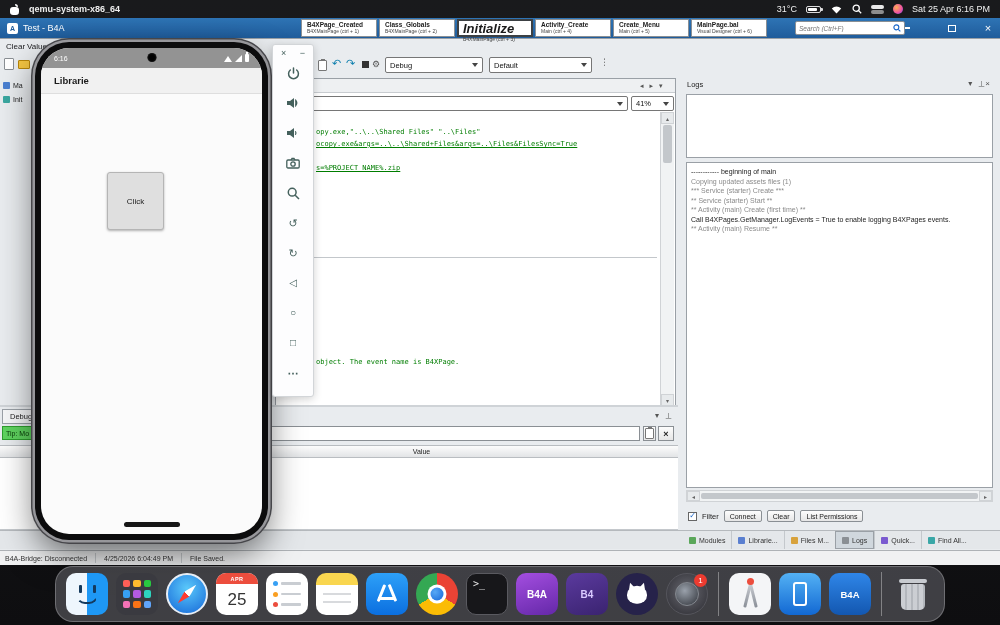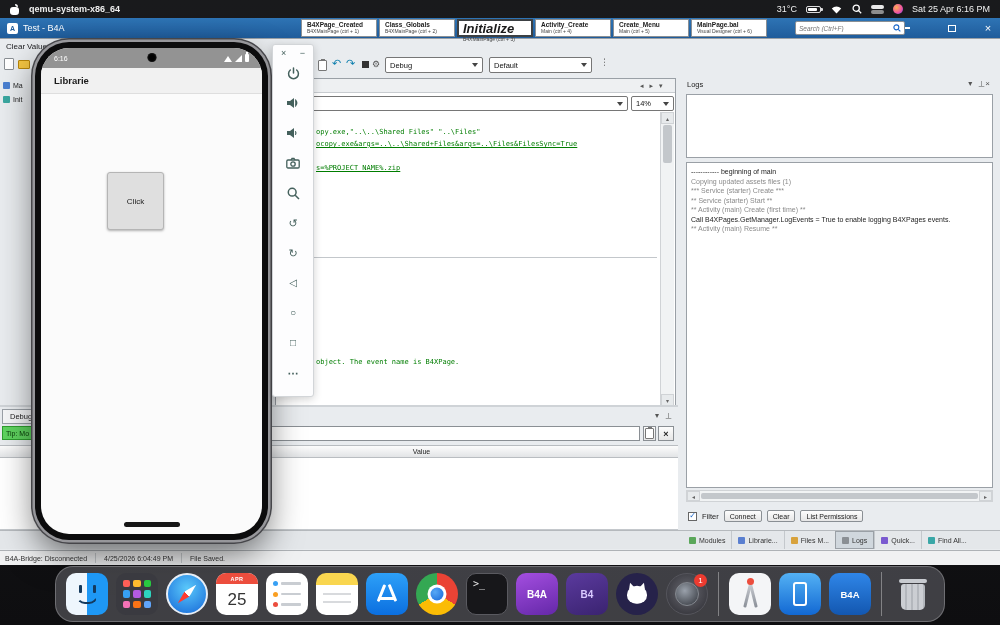--- a/index.html
+++ b/index.html
@@ -264,21 +264,21 @@
 <span class="abs" style="left:600px;top:57px;font-size:9px;color:#555;">⋮</span>
 
 <div class="abs panel" style="left:275px;top:78px;width:401px;height:329px;"></div>
 <div class="abs" style="left:276px;top:79px;width:399px;height:14px;background:#eef0f2;border-bottom:1px solid #c8ccd0;"></div>
 <span class="abs navglyphs" style="left:640px;top:82px;">◂ ▸ ▾</span>
 <div class="abs combo" style="left:279px;top:96px;width:349px;height:15px;">
     <span></span>
     <i class="caret"></i>
   </div>
 <div class="abs combo" style="left:631px;top:96px;width:43px;height:15px;">
-    <span>14%</span>
+    <span>41%</span>
     <i class="caret"></i>
   </div>
 <div class="abs codeln" style="left:316px;top:128px;">opy.exe,"..\..\Shared Files" "..\Files"</div>
 <div class="abs codeln u" style="left:316px;top:140px;">ocopy.exe&amp;args=..\..\Shared+Files&amp;args=..\Files&amp;FilesSync=True</div>
 <div class="abs codeln u" style="left:316px;top:164px;">s=%PROJECT_NAME%.zip</div>
 <div class="abs" style="left:277px;top:257px;width:380px;height:1px;background:#c3c7cb;"></div>
 <div class="abs codeln" style="left:316px;top:358px;">object. The event name is B4XPage.</div>
 <div class="abs vsb" style="left:660px;top:112px;width:14px;height:294px;">
   <div class="sb-btn">▴</div>
   <div class="vsb-thumb" style="top:13px;height:38px;"></div>

